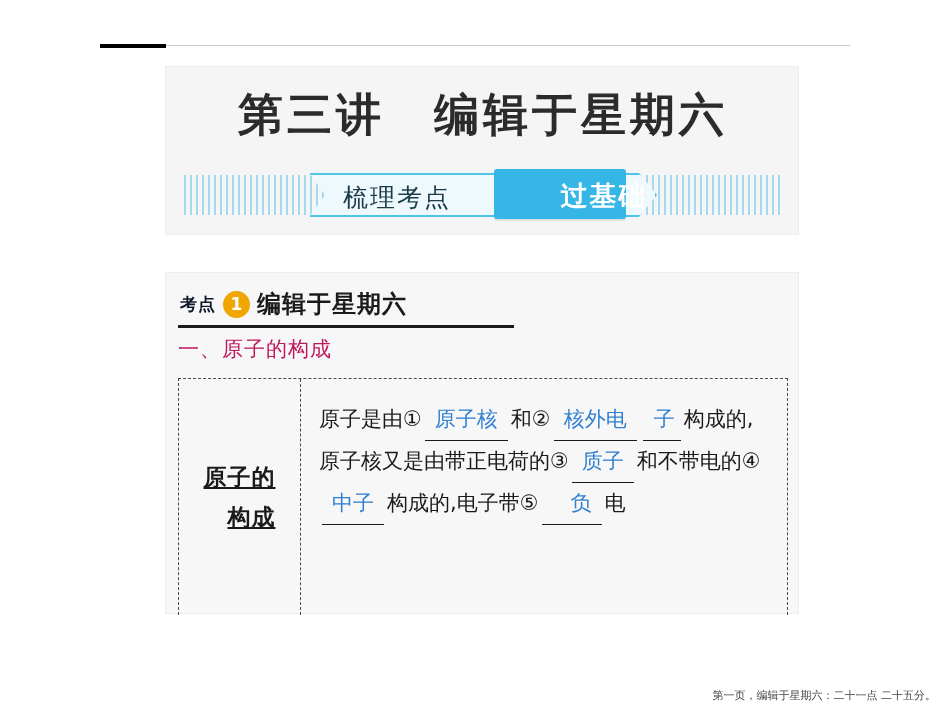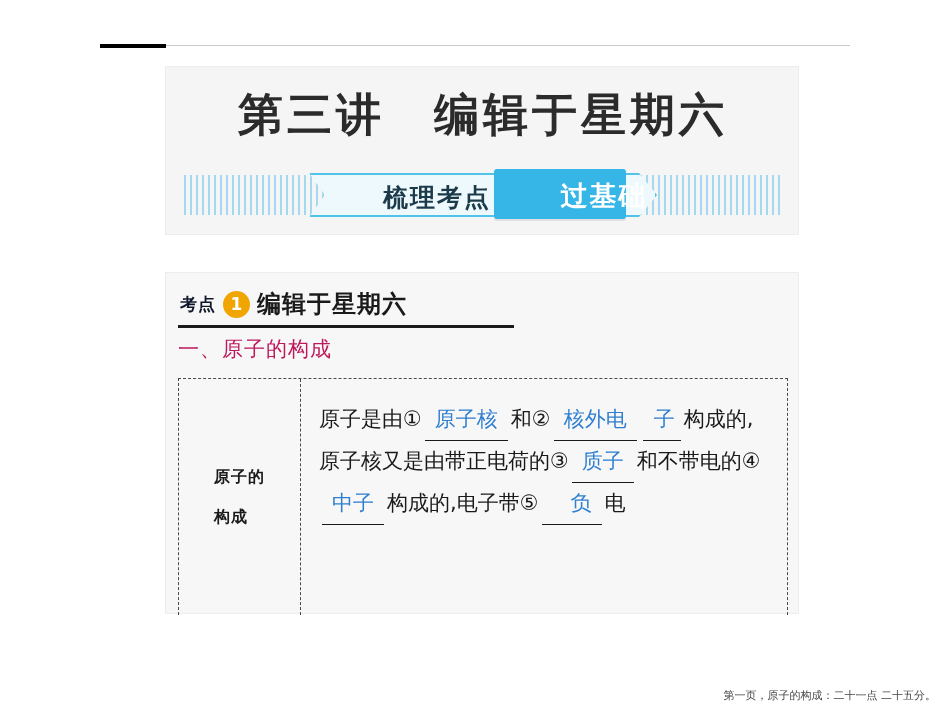--- a/index.html
+++ b/index.html
@@ -97,25 +97,24 @@
     border-radius: 2px;
     box-sizing: border-box;
     clip-path: polygon(0 0, 330px 0, 348px 22px, 330px 44px, 0 44px, 16px 22px);
   }
   .ribbon-text {
     position: absolute;
     left: 34px;
     top: 14px;
     font-family: "DejaVu Sans", sans-serif;
     font-size: 25px;
-    font-weight: bold;
+    font-weight: normal;
     color: #1b3a4a;
     letter-spacing: 2px;
     white-space: nowrap;
-    margin-left: 40px;
   }
   .ribbon-badge {
     position: absolute;
     left: 185px;
     top: 2px;
     width: 132px;
     height: 50px;
     background: #35b6e6;
     border-radius: 3px;
     box-shadow: 0 2px 0 rgba(0,0,0,.08);
@@ -221,26 +220,27 @@
   .table-col-label {
     width: 122px;
     border-right: 1px dashed #4a4a4a;
     box-sizing: border-box;
     display: flex;
     align-items: center;
     justify-content: center;
   }
   .table-col-label-text {
     font-family: "DejaVu Sans", sans-serif;
-    font-size: 16px;
+    font-size: 23px;
     font-weight: bold;
     color: #1a1a1a;
     line-height: 40px;
-    text-align: left;
+    text-align: right;
     letter-spacing: 1px;
+    text-decoration: underline;
   }
   .table-col-body {
     flex: 1;
     padding: 20px 14px 0 18px;
     box-sizing: border-box;
   }
   .body-text {
     font-family: "DejaVu Sans", sans-serif;
     font-size: 21px;
     color: #1a1a1a;
@@ -312,13 +312,13 @@
       <div class="table-col-label-text">原子的<br>构成</div>
     </div>
     <div class="table-col-body">
       <div class="body-text">
         <span>原子是由</span><span class="num">①</span><span class="blank">原子核</span><span>和</span><span class="num">②</span><span class="blank">核外电</span><span class="blank narrow">子</span><span>构成的,原子核又是由带正电荷的</span><span class="num">③</span><span class="blank">质子</span><span>和不带电的</span><span class="num">④</span><span class="blank">中子</span><span>构成</span><span>的,电子带</span><span class="num">⑤</span><span class="blank">负</span><span>电</span>
       </div>
     </div>
   </div>
 </div>
 
-<div class="footer-note">第一页，原子的构成：二十一点 二十五分。</div>
+<div class="footer-note">第一页，编辑于星期六：二十一点 二十五分。</div>
 
 </body></html>

